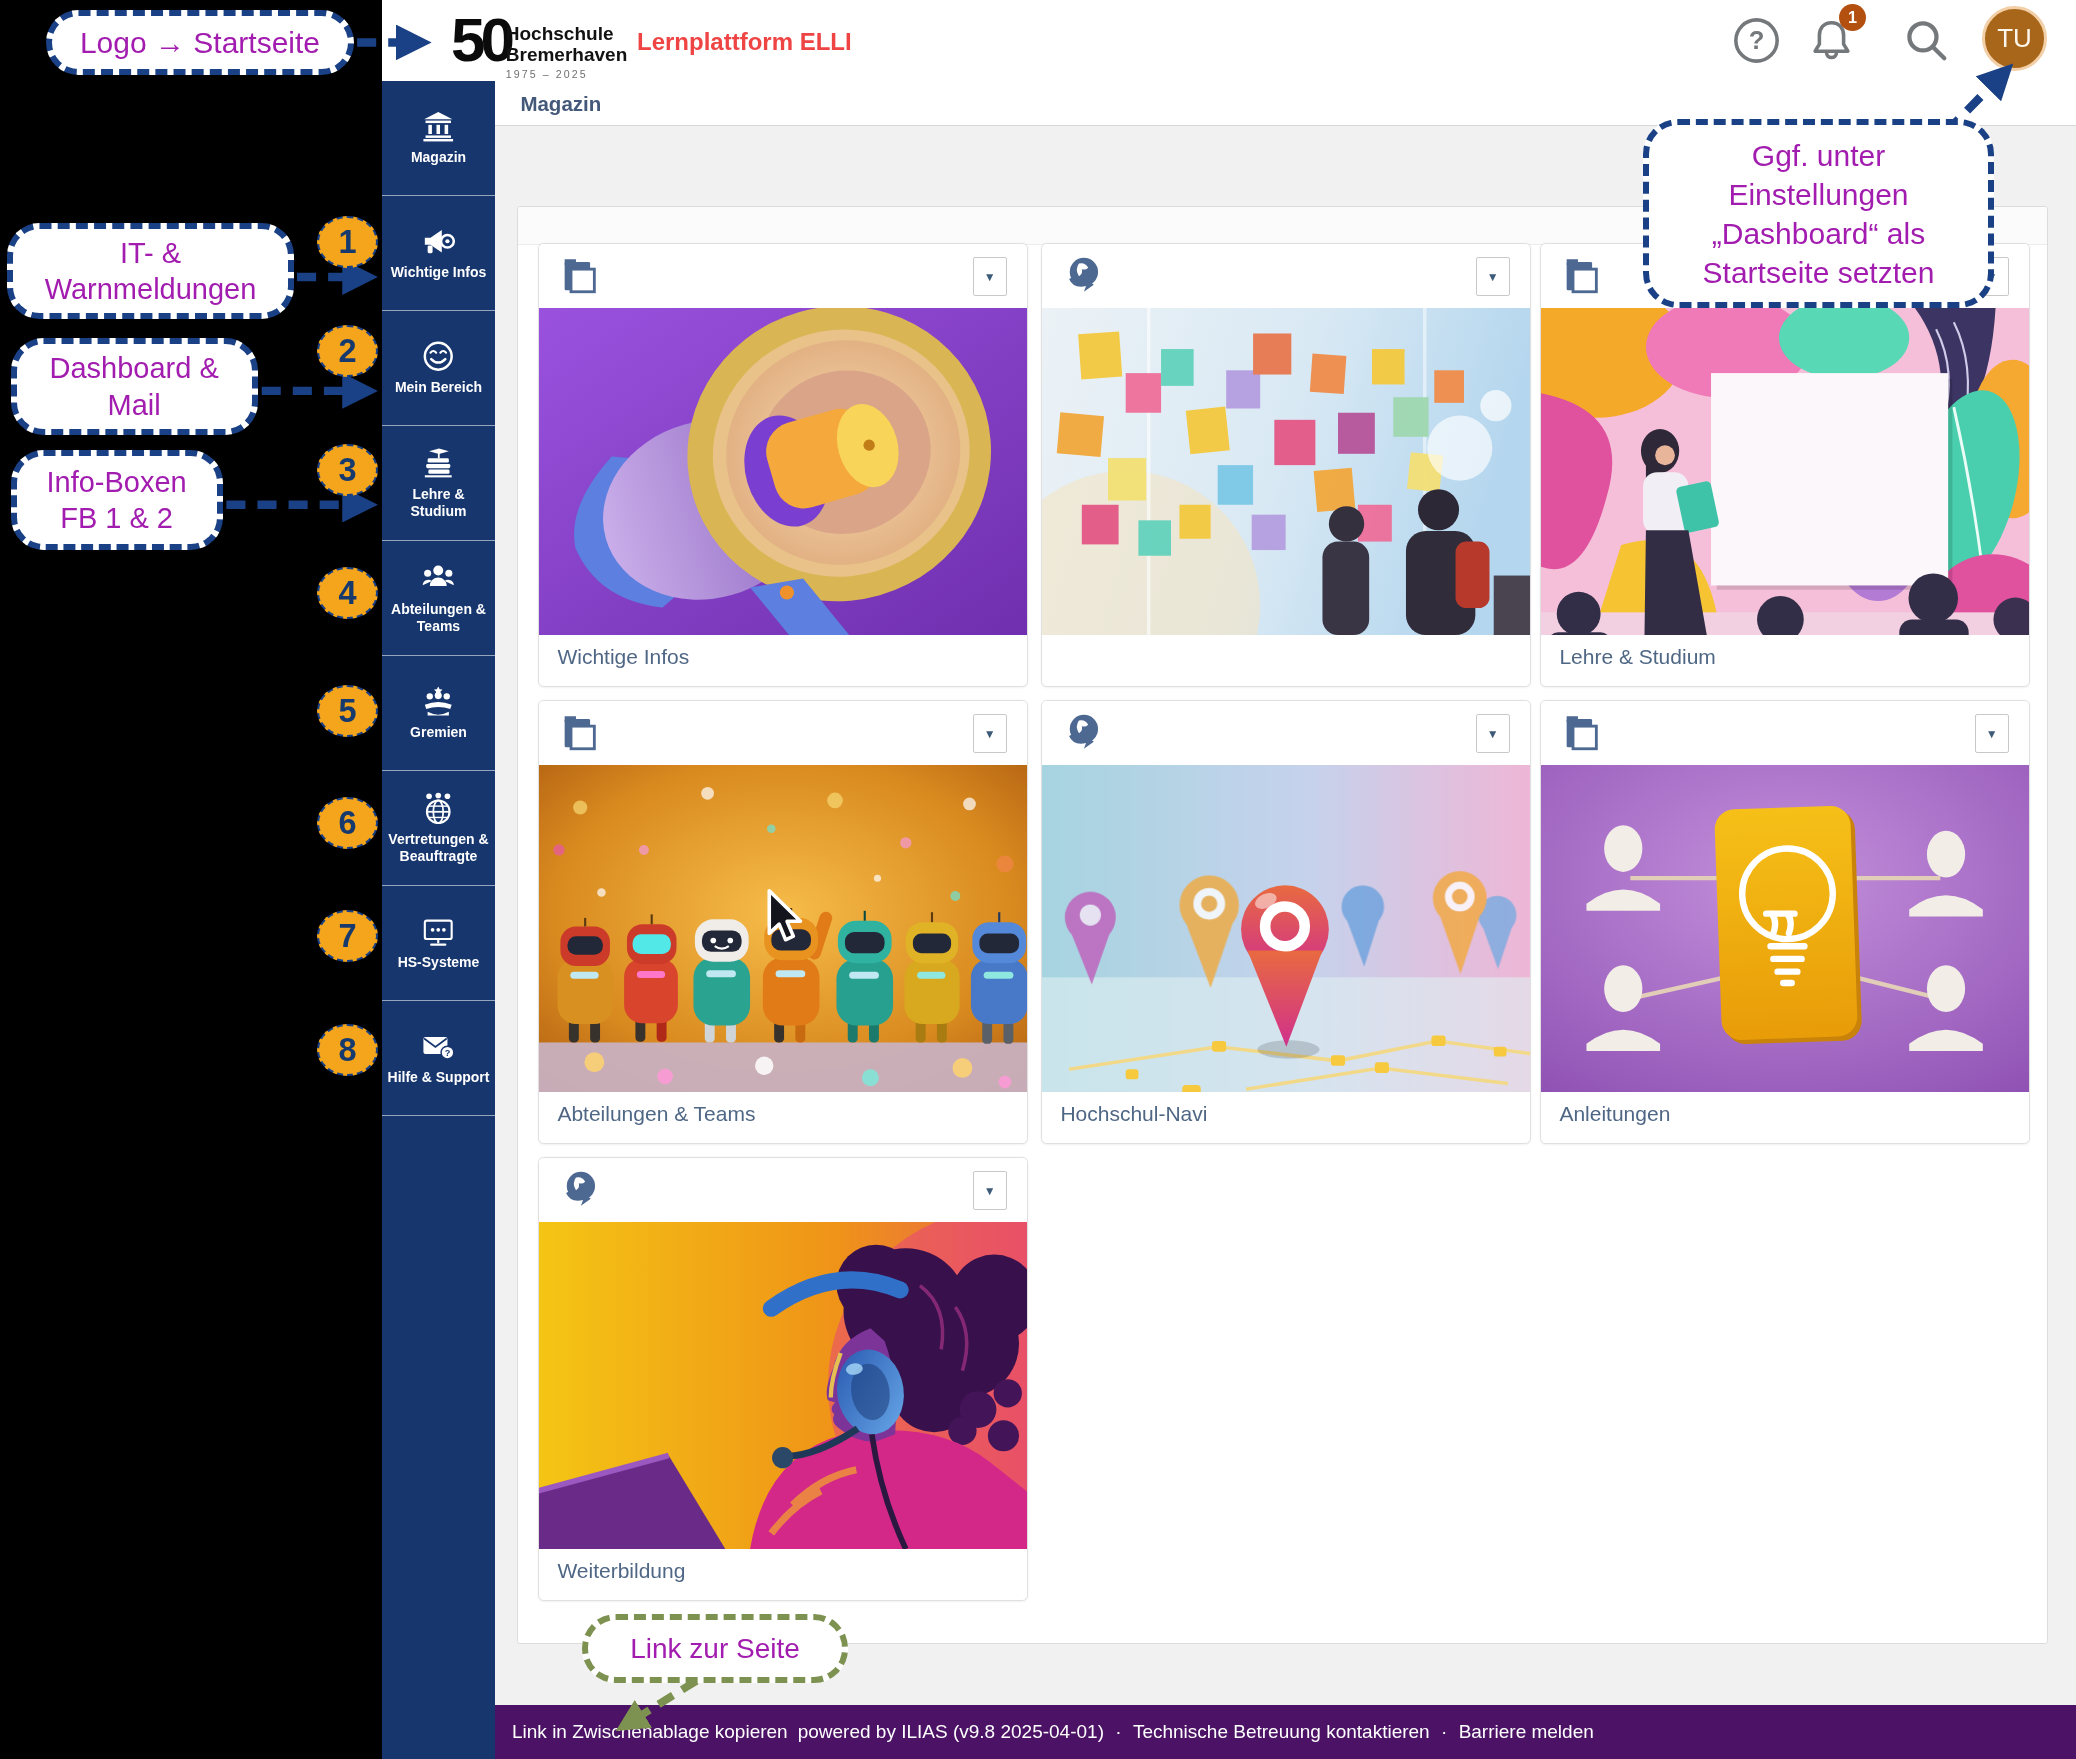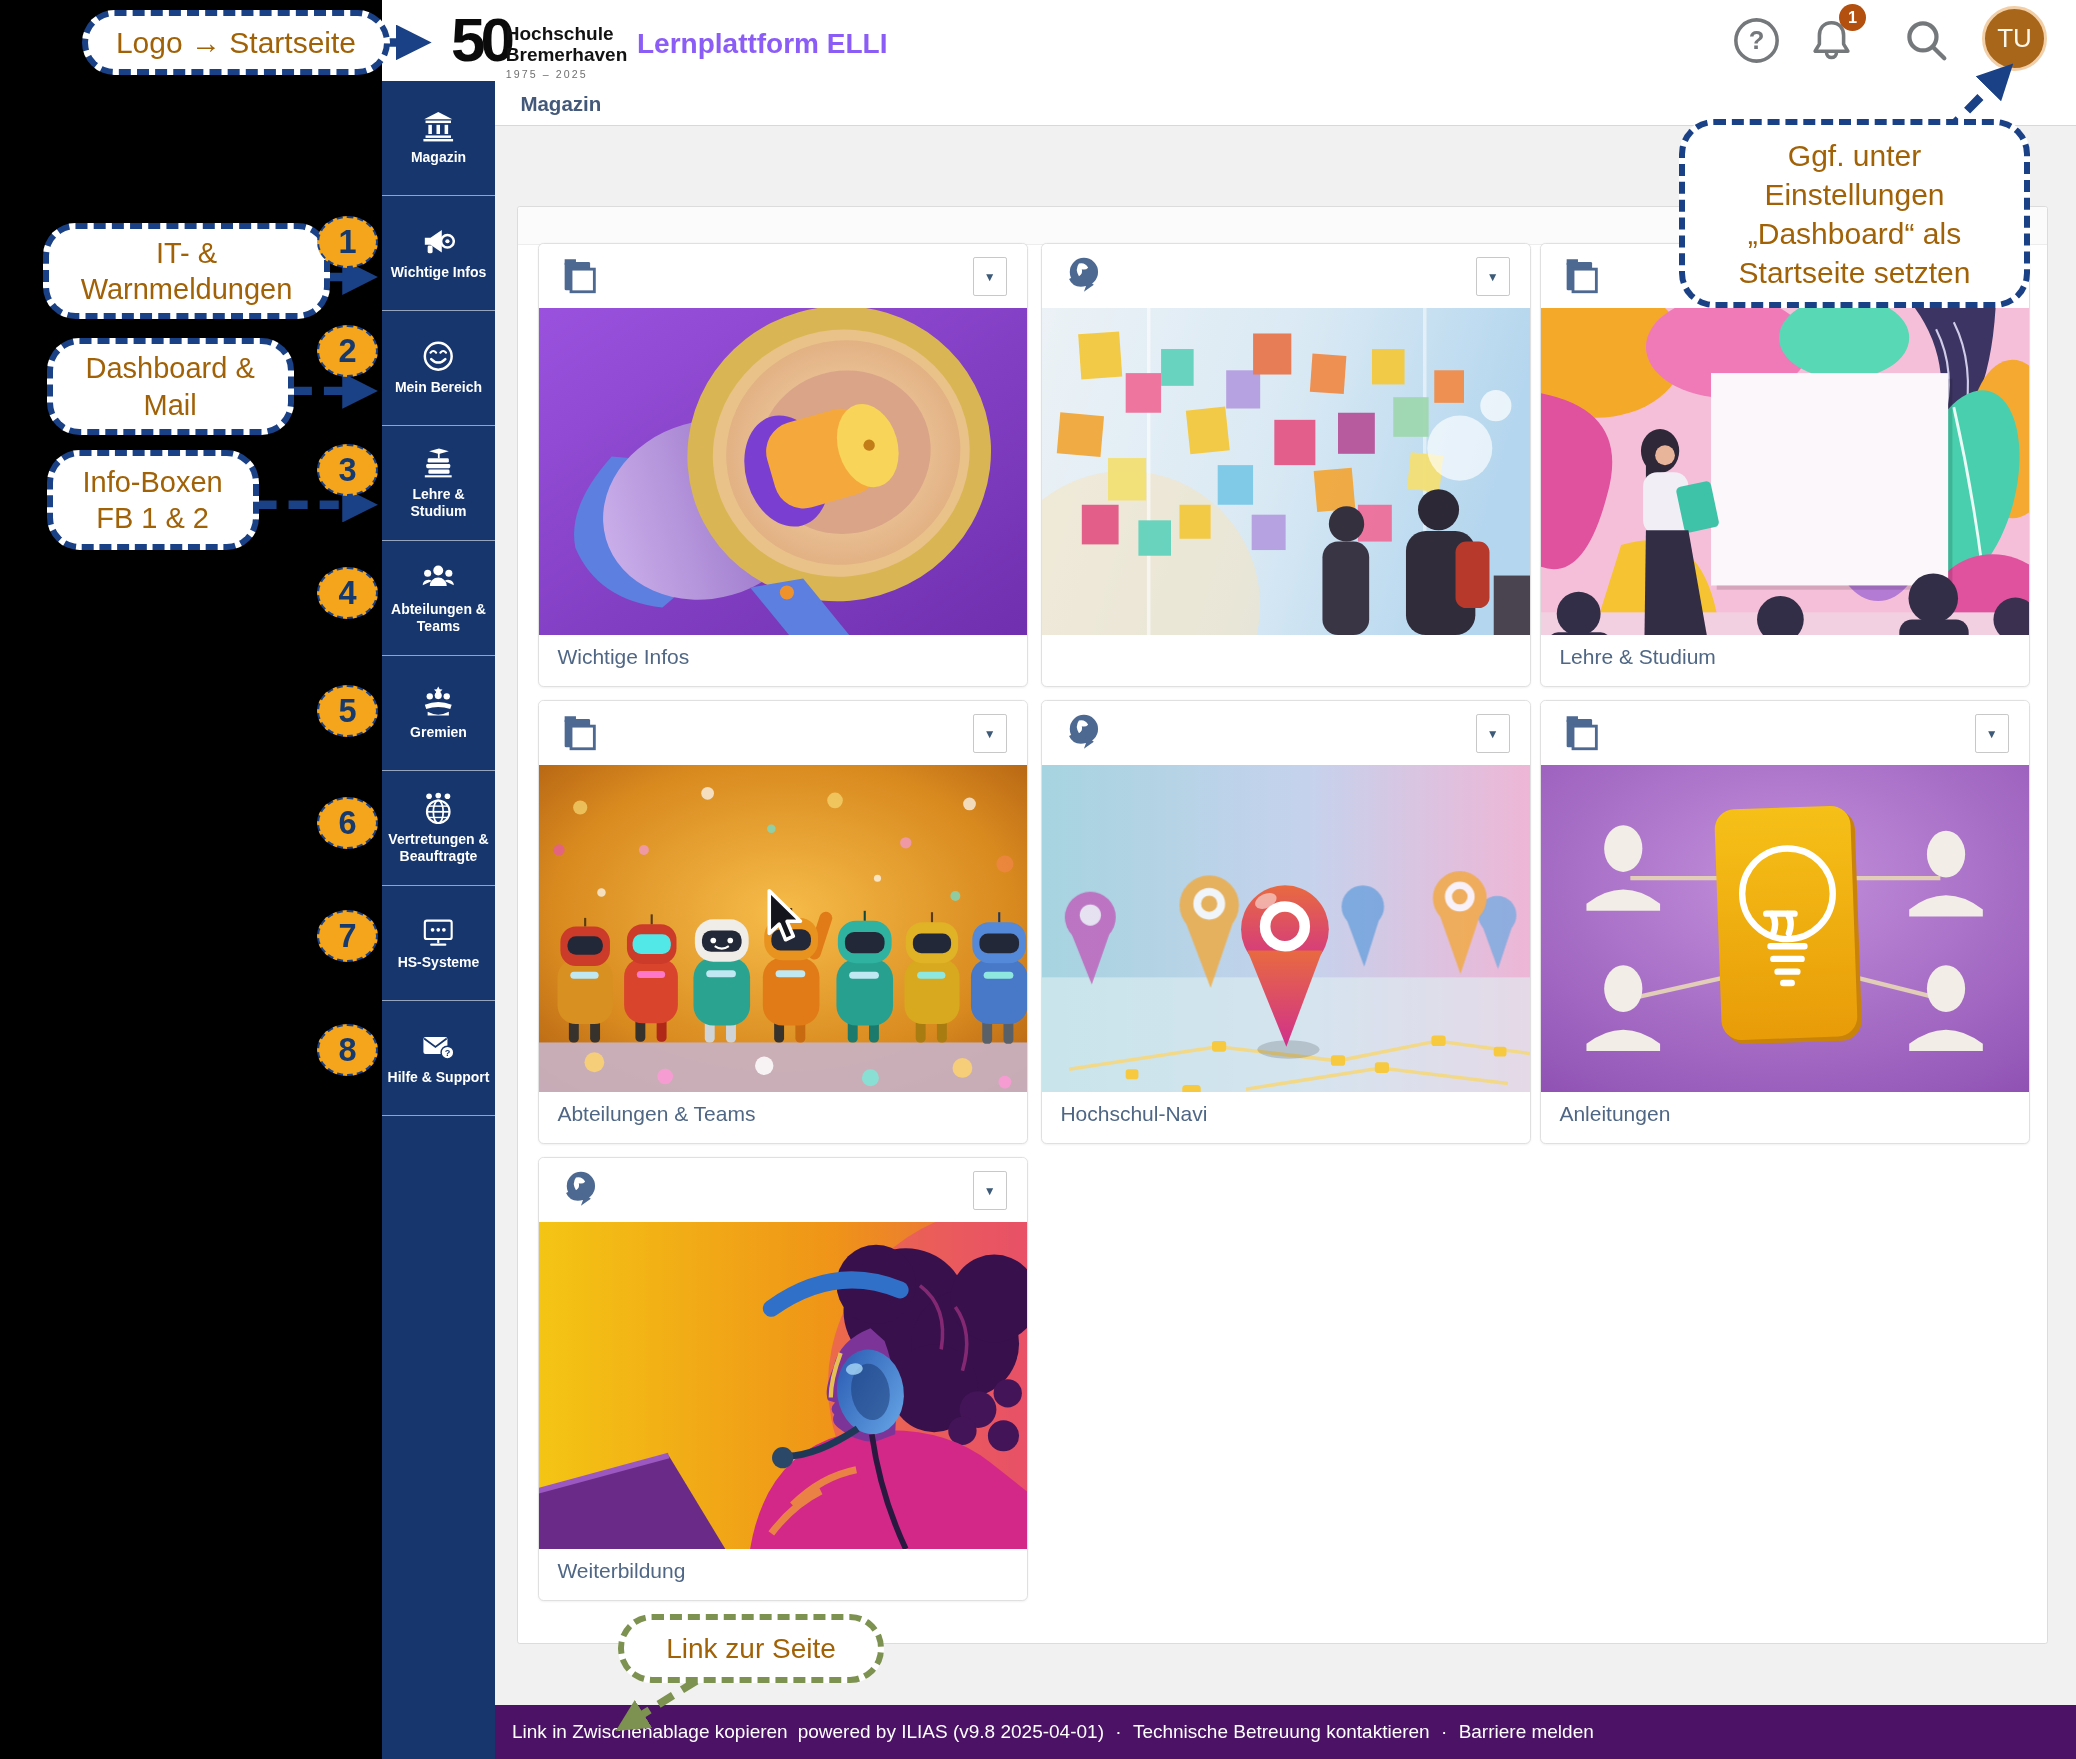--- a/index.html
+++ b/index.html
@@ -6,21 +6,21 @@
   .canvas{position:relative;width:2077px;height:1760px;background:#000;
     font-family:"Liberation Sans",sans-serif;overflow:hidden;}
 
   
   .header{position:absolute;left:382px;top:0;width:1695px;height:81px;background:#fff;}
   .logo{position:absolute;left:69px;top:5.7px;display:flex;align-items:flex-start;cursor:pointer;}
   .logo-big{font-size:62px;font-weight:900;letter-spacing:-5px;color:#0b0b0b;line-height:68px;}
   .logo-text{margin-left:-4.2px;margin-top:18.4px;}
   .logo-text .l1,.logo-text .l2{font-size:19px;font-weight:800;color:#121212;line-height:20.5px;}
   .logo-years{font-size:10.6px;color:#6f6f6f;letter-spacing:2.1px;margin-top:2.8px;}
-  .app-title{position:absolute;left:255px;top:28px;font-size:28px;font-weight:700;color:#8b5cf6;}
+  .app-title{position:absolute;left:255px;top:28px;font-size:24px;font-weight:700;color:#ef4444;}
   .hicon{position:absolute;top:17px;width:47px;height:47px;color:#75787b;}
   .help-ic{left:1351px;}
   .bell-ic{left:1426px;}
   .search-ic{left:1521px;}
   .badge{position:absolute;left:1457px;top:4.2px;width:27px;height:27px;border-radius:50%;
     background:#b3500f;color:#fff;font-size:16.3px;font-weight:700;display:flex;
     align-items:center;justify-content:center;}
   .avatar{position:absolute;left:1600px;top:6.4px;width:65px;height:65px;border-radius:50%;
     background:#a8661a;border:3.5px solid #f2cfa6;box-sizing:border-box;color:#fdf6ea;
     font-size:26px;font-weight:500;display:flex;align-items:center;justify-content:center;cursor:pointer;}
@@ -57,22 +57,22 @@
 
   
   .footer{position:absolute;left:495px;top:1705px;width:1582px;height:54px;background:#4b1265;
     display:flex;align-items:center;padding-left:17px;box-sizing:border-box;color:#fff;font-size:19px;}
   .footer span{white-space:nowrap;}
   .f-gap{margin-left:10px;}
   .f-dot{margin:0 11.3px;}
 
   
   .note{position:absolute;background:#fff;border:6.4px dashed #1a4185;border-radius:32.5px;
-    color:#a16207;display:flex;align-items:center;justify-content:center;text-align:center;
-    box-sizing:border-box;z-index:55;font-weight:500;margin-left:36px;}
+    color:#a21caf;display:flex;align-items:center;justify-content:center;text-align:center;
+    box-sizing:border-box;z-index:55;font-weight:500;}
   .note-logo{left:46px;top:10px;width:308px;height:65px;font-size:30px;}
   .note-it{left:7px;top:223px;width:287px;height:96px;font-size:29px;line-height:1.25;padding:0 11.3px;}
   .note-dash{left:10.6px;top:338px;width:247px;height:97px;font-size:29px;line-height:1.25;padding:7px 14px;}
   .note-info{left:10.6px;top:450px;width:212px;height:100px;font-size:29px;line-height:1.25;padding:0 10px;}
   .note-settings{left:1643px;top:119px;width:351px;height:189px;font-size:30px;line-height:1.3;
     border-radius:35px;padding:0 15.5px;}
   .note-link{left:582px;top:1614px;width:266px;height:69px;font-size:28px;
     border:6.4px dashed #7d9150;border-radius:34px;text-align:right;}
 
   .numcircle{position:absolute;width:61px;height:52px;border-radius:50%;background:#f4a51c;

